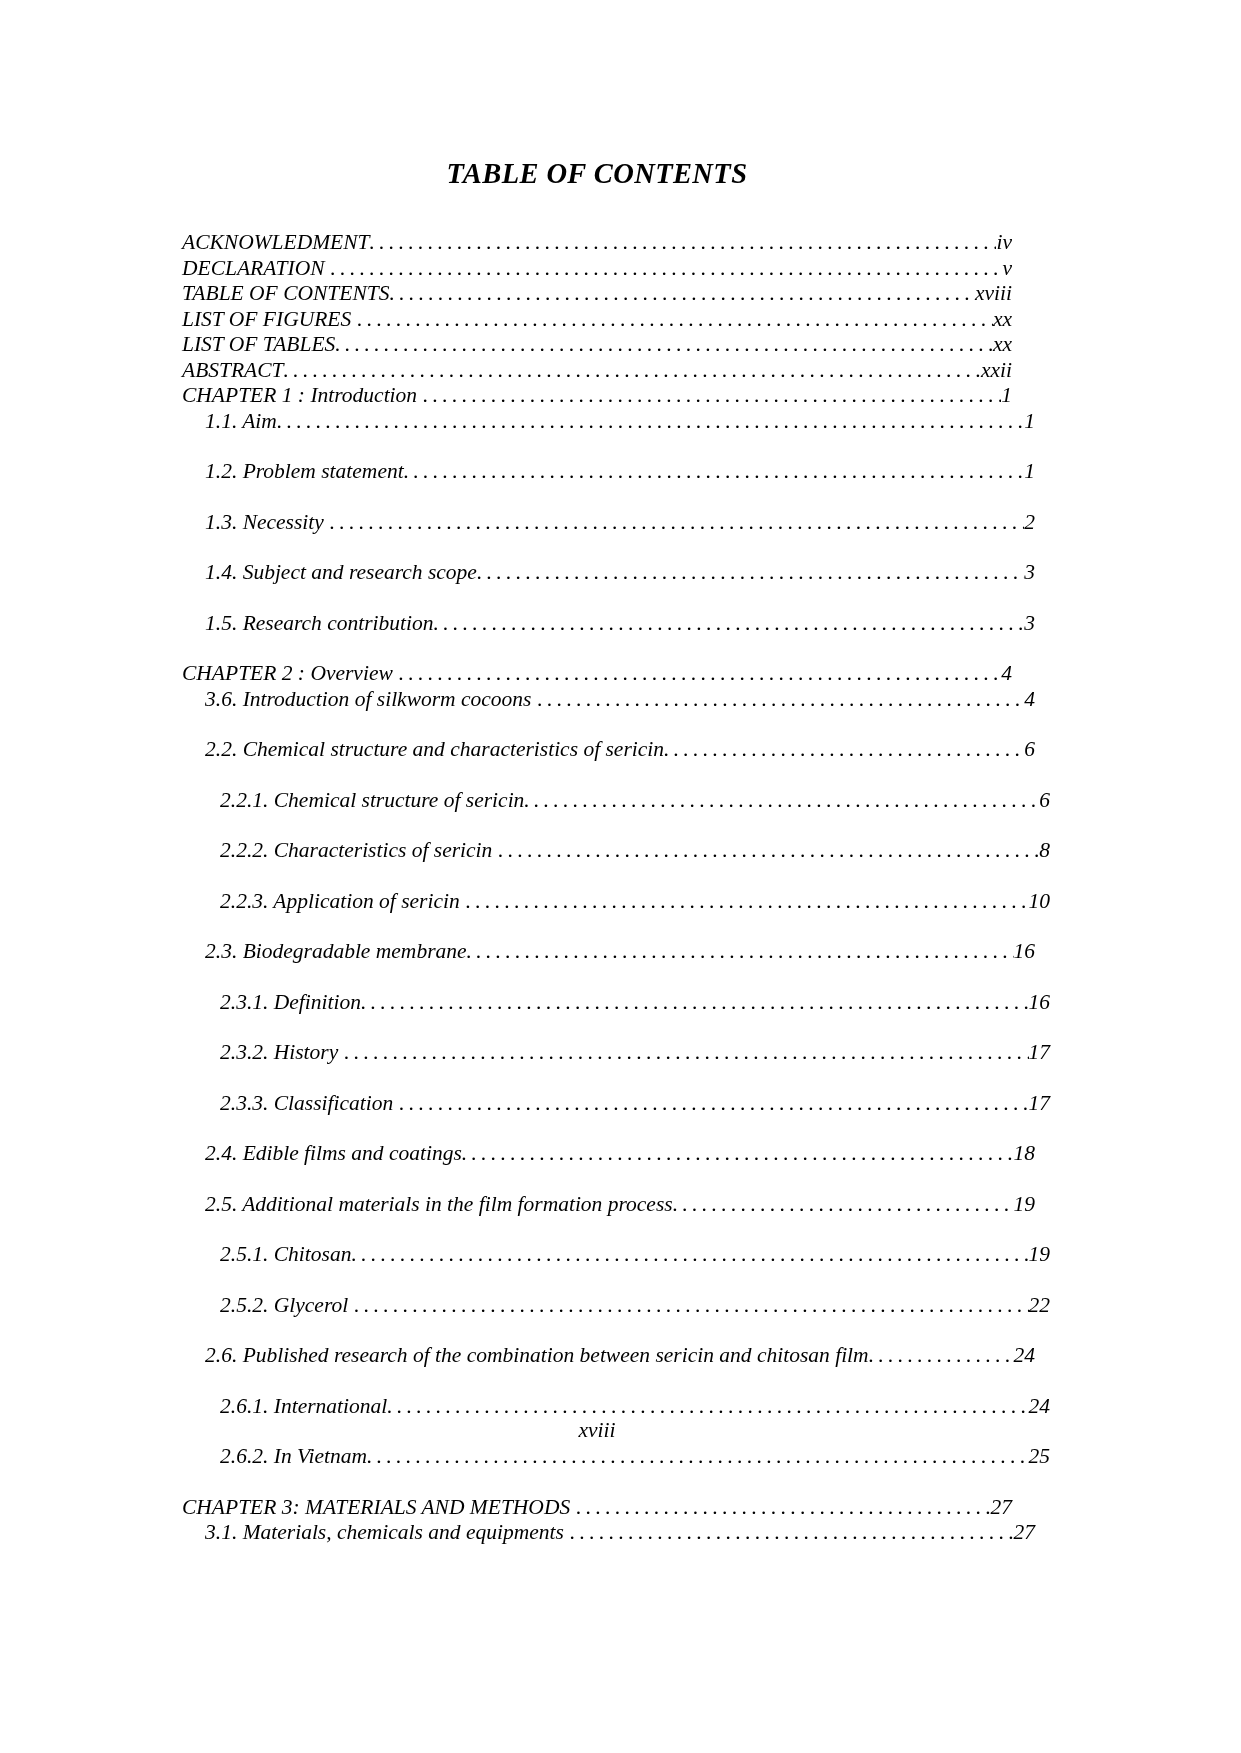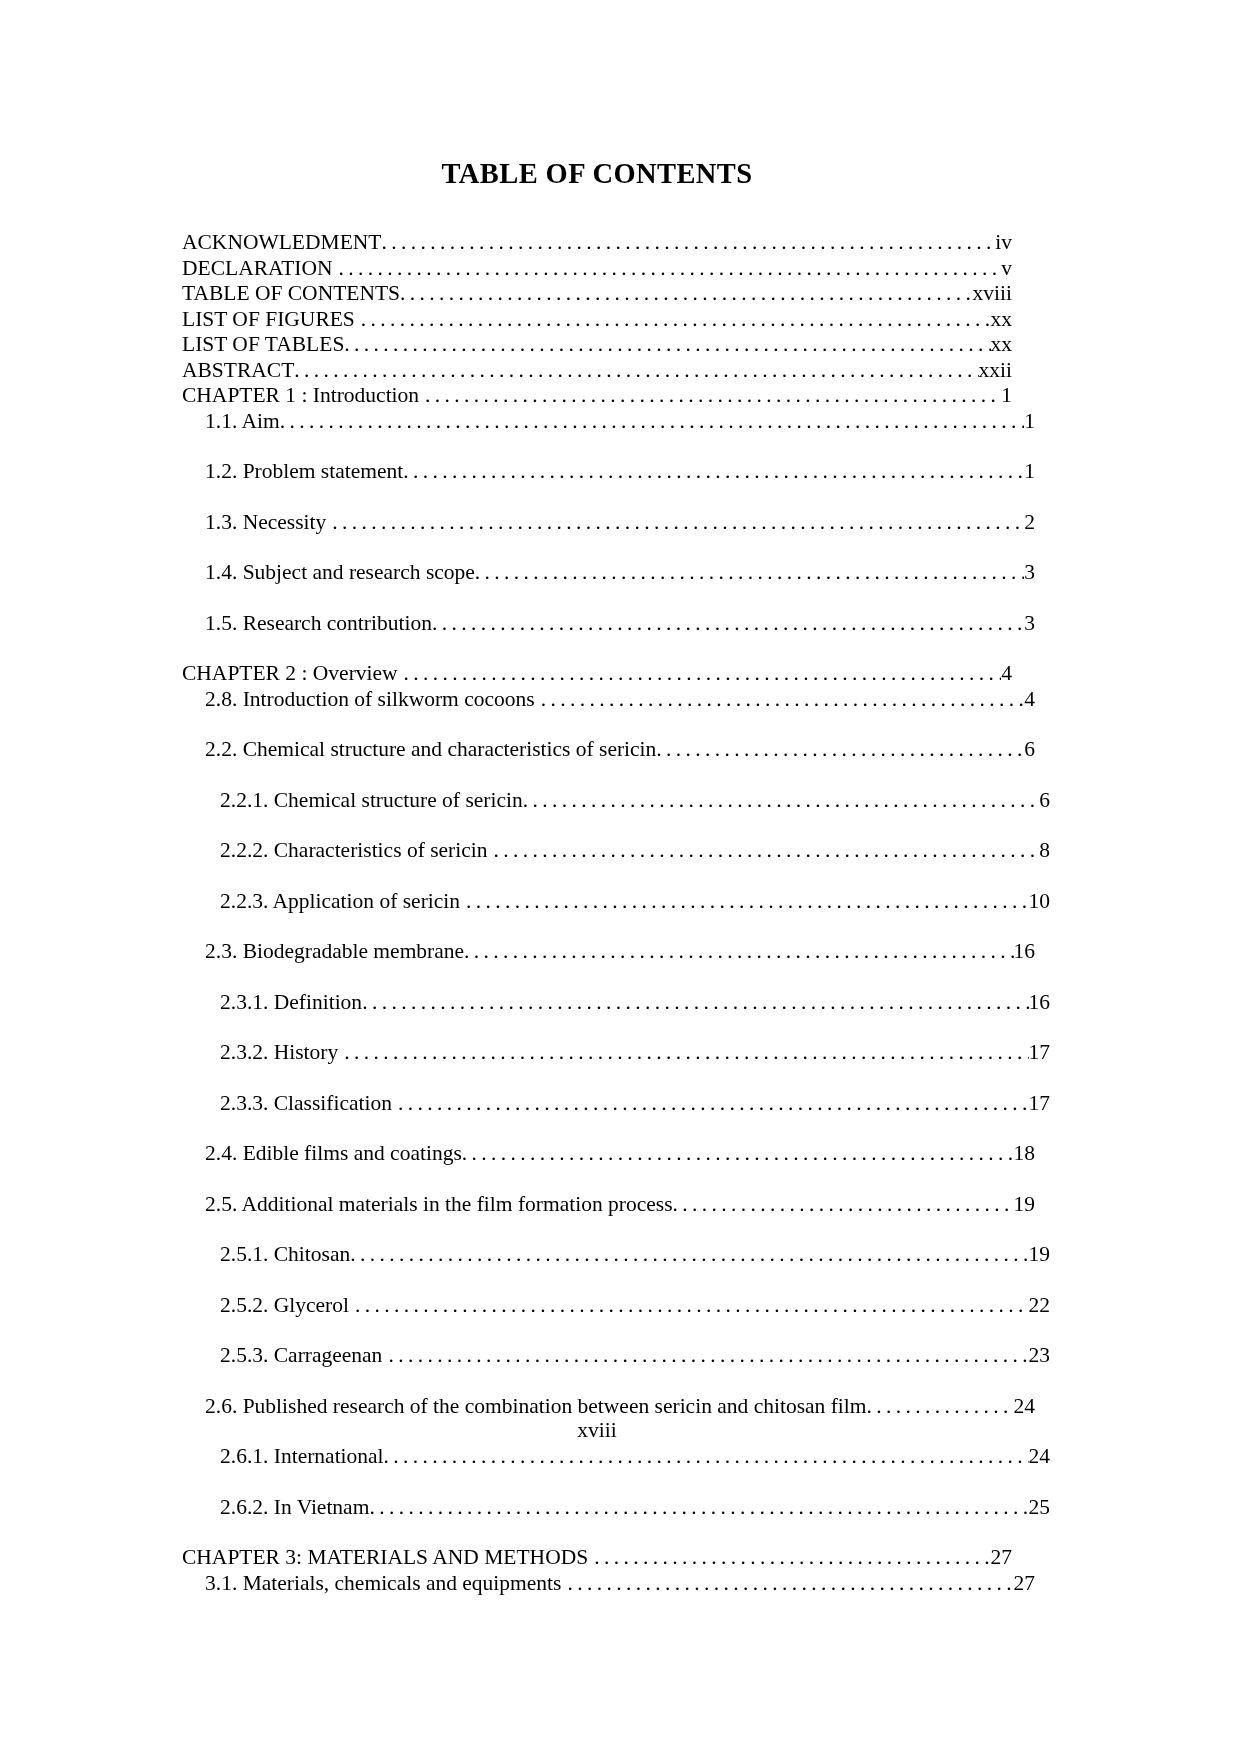--- a/index.html
+++ b/index.html
@@ -11,20 +11,21 @@
     font-family: "Liberation Serif", "DejaVu Serif", serif;
     color: #000000;
   }
   .page {
     position: relative;
     width: 1241px;
     height: 1753px;
     background: #ffffff;
     box-sizing: border-box;
     overflow: hidden;
+    font-style: italic;
   }
   .content {
     position: absolute;
     left: 182px;
     top: 0;
     width: 830px;
   }
   .toc-title {
     text-align: center;
     font-weight: bold;
@@ -168,21 +169,21 @@
           <span class="entry-label">1.5. Research contribution</span>
           <span class="leader"></span>
           <span class="entry-page">3</span>
         </li>
         <li class="toc-entry lvl-0 gap-normal">
           <span class="entry-label">CHAPTER 2 : Overview</span>
           <span class="leader space-before"></span>
           <span class="entry-page">4</span>
         </li>
         <li class="toc-entry lvl-1 gap-tight">
-          <span class="entry-label">2.8. Introduction of silkworm cocoons</span>
+          <span class="entry-label">3.6. Introduction of silkworm cocoons</span>
           <span class="leader space-before"></span>
           <span class="entry-page">4</span>
         </li>
         <li class="toc-entry lvl-1 gap-normal">
           <span class="entry-label">2.2. Chemical structure and characteristics of sericin</span>
           <span class="leader"></span>
           <span class="entry-page">6</span>
         </li>
         <li class="toc-entry lvl-2 gap-normal">
           <span class="entry-label">2.2.1. Chemical structure of sericin</span>
@@ -231,25 +232,20 @@
         </li>
         <li class="toc-entry lvl-2 gap-normal">
           <span class="entry-label">2.5.1. Chitosan</span>
           <span class="leader"></span>
           <span class="entry-page">19</span>
         </li>
         <li class="toc-entry lvl-2 gap-normal">
           <span class="entry-label">2.5.2. Glycerol</span>
           <span class="leader space-before"></span>
           <span class="entry-page">22</span>
-        </li>
-        <li class="toc-entry lvl-2 gap-normal">
-          <span class="entry-label">2.5.3. Carrageenan</span>
-          <span class="leader space-before"></span>
-          <span class="entry-page">23</span>
         </li>
         <li class="toc-entry lvl-1 gap-normal">
           <span class="entry-label">2.6. Published research of the combination between sericin and chitosan film</span>
           <span class="leader"></span>
           <span class="entry-page">24</span>
         </li>
         <li class="toc-entry lvl-2 gap-normal">
           <span class="entry-label">2.6.1. International</span>
           <span class="leader"></span>
           <span class="entry-page">24</span>

